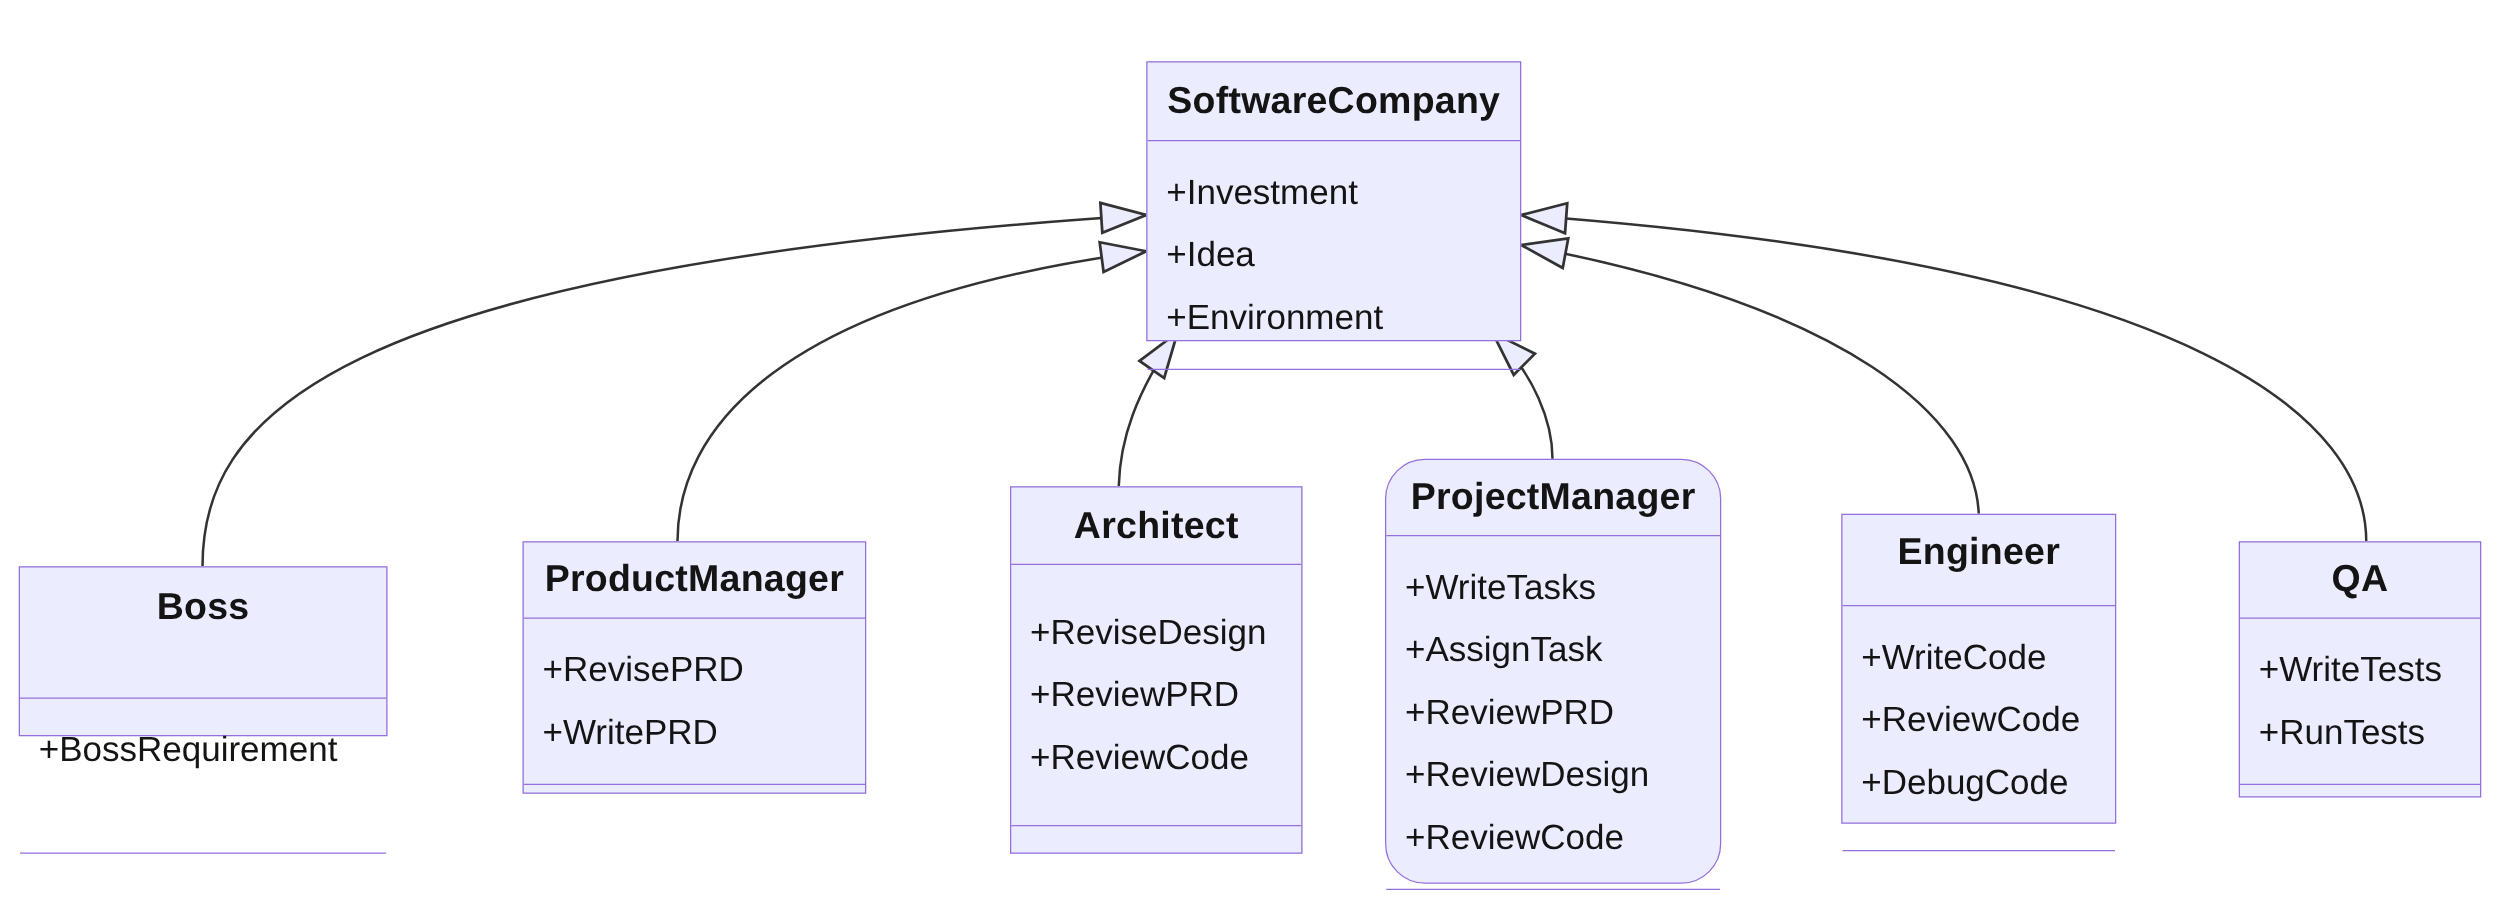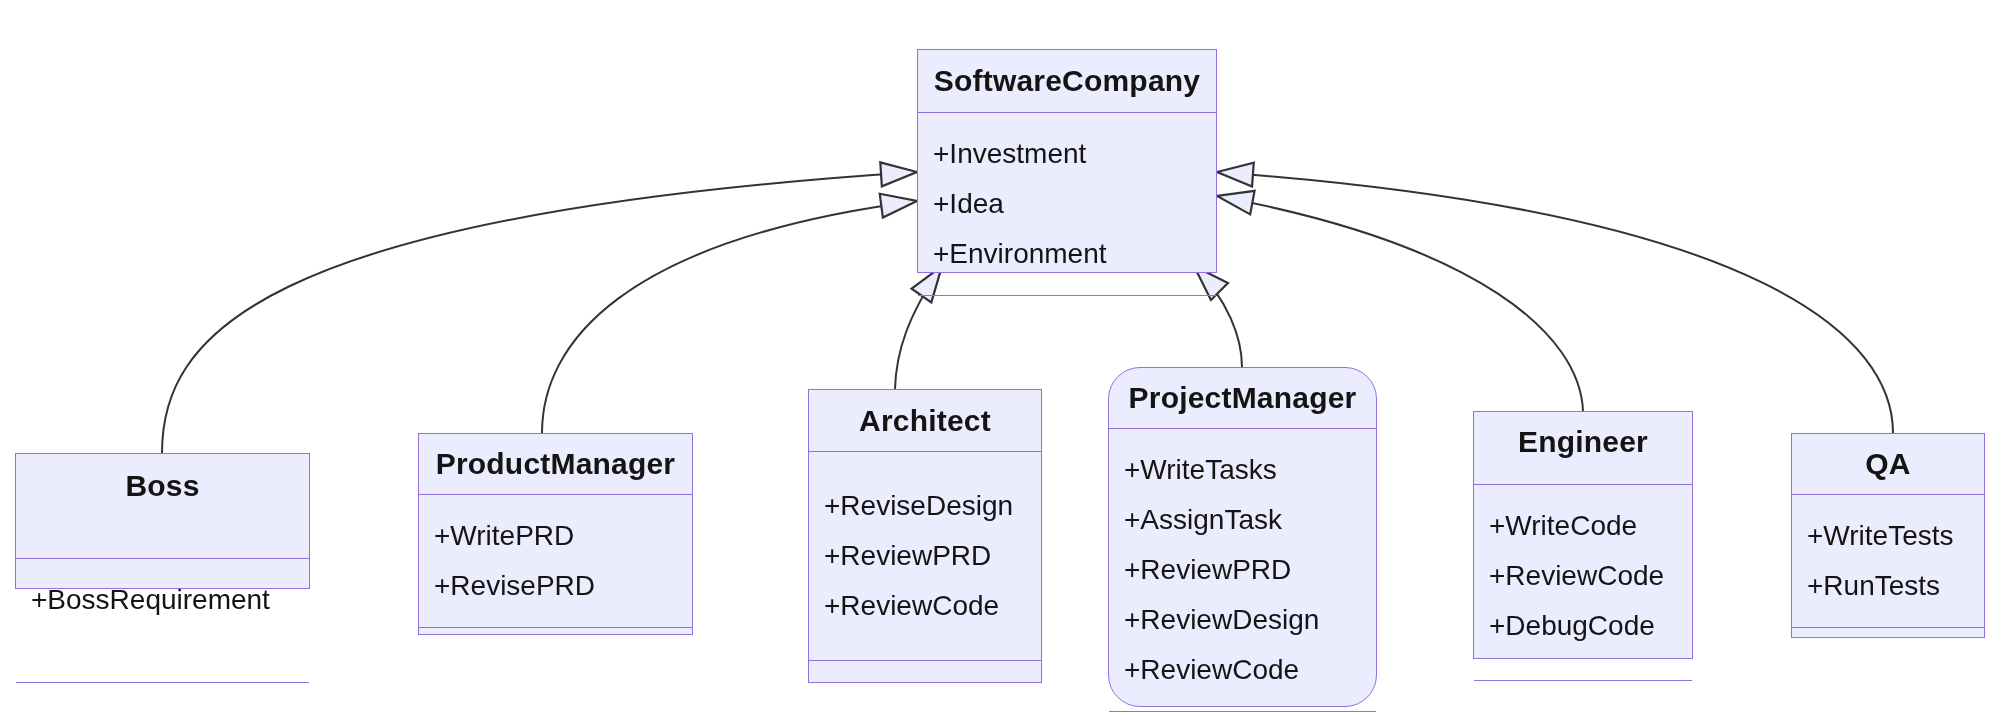--- a/index.html
+++ b/index.html
@@ -89,22 +89,22 @@
     <div class="class-title" style="height: 63px;">Boss</div>
     <div class="class-members">
           <div class="member">+BossRequirement</div>
         </div>
     <div class="class-methods" style="height: 21px;"></div>
   </div>
 
   <div class="class-box" style="left: 405px; top: 433px; width: 275px; height: 202px; margin-left: 13px;">
     <div class="class-title" style="height: 60px;">ProductManager</div>
     <div class="class-members">
+          <div class="member">+RevisePRD</div>
           <div class="member">+WritePRD</div>
-          <div class="member">+RevisePRD</div>
         </div>
     <div class="class-methods" style="height: 20px;"></div>
   </div>
 
   <div class="class-box" style="left: 808px; top: 389px; width: 234px; height: 294px;">
     <div class="class-title" style="height: 61px;">Architect</div>
     <div class="class-members">
           <div class="member">+ReviseDesign</div>
           <div class="member">+ReviewPRD</div>
           <div class="member">+ReviewCode</div>

